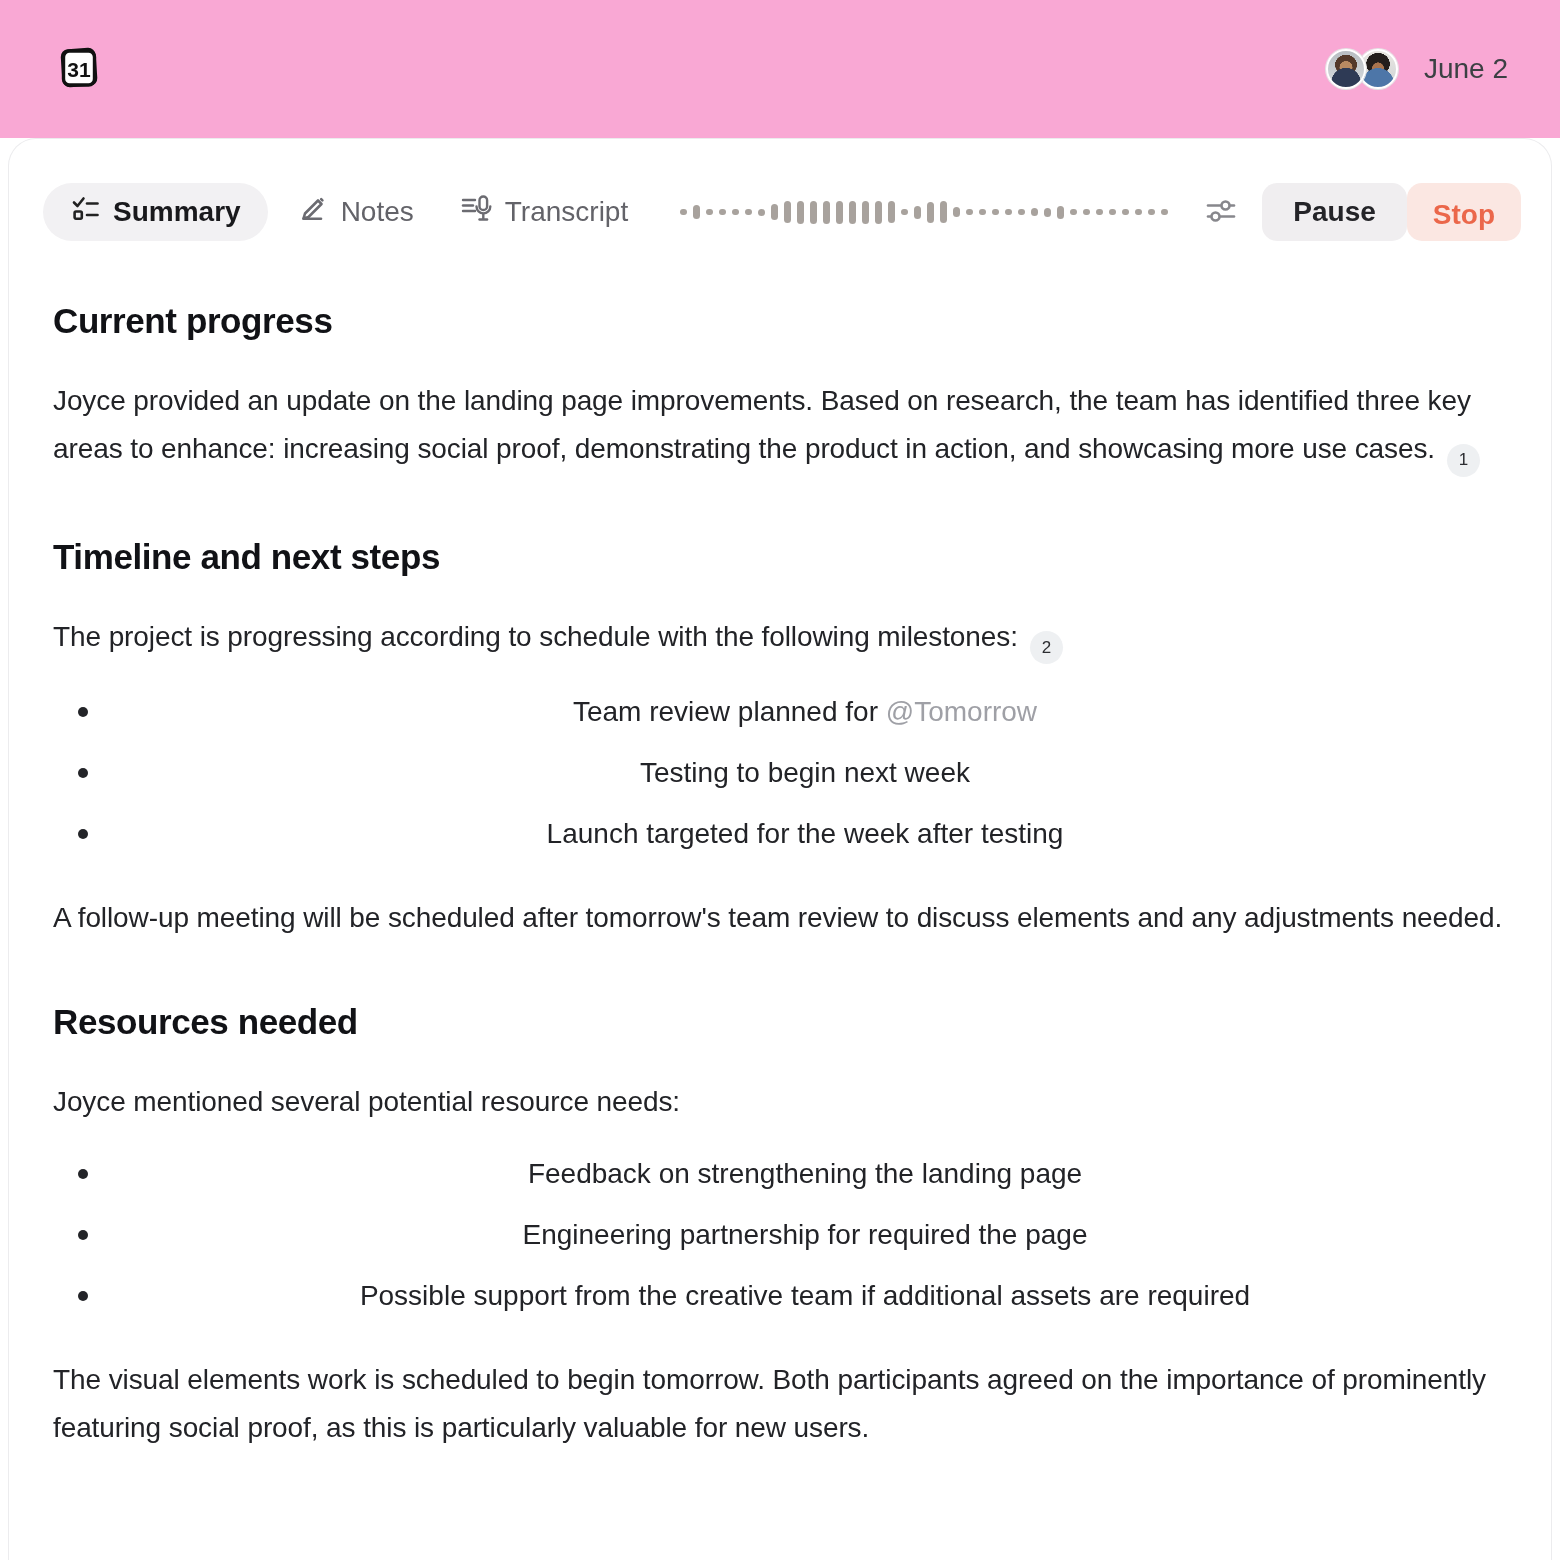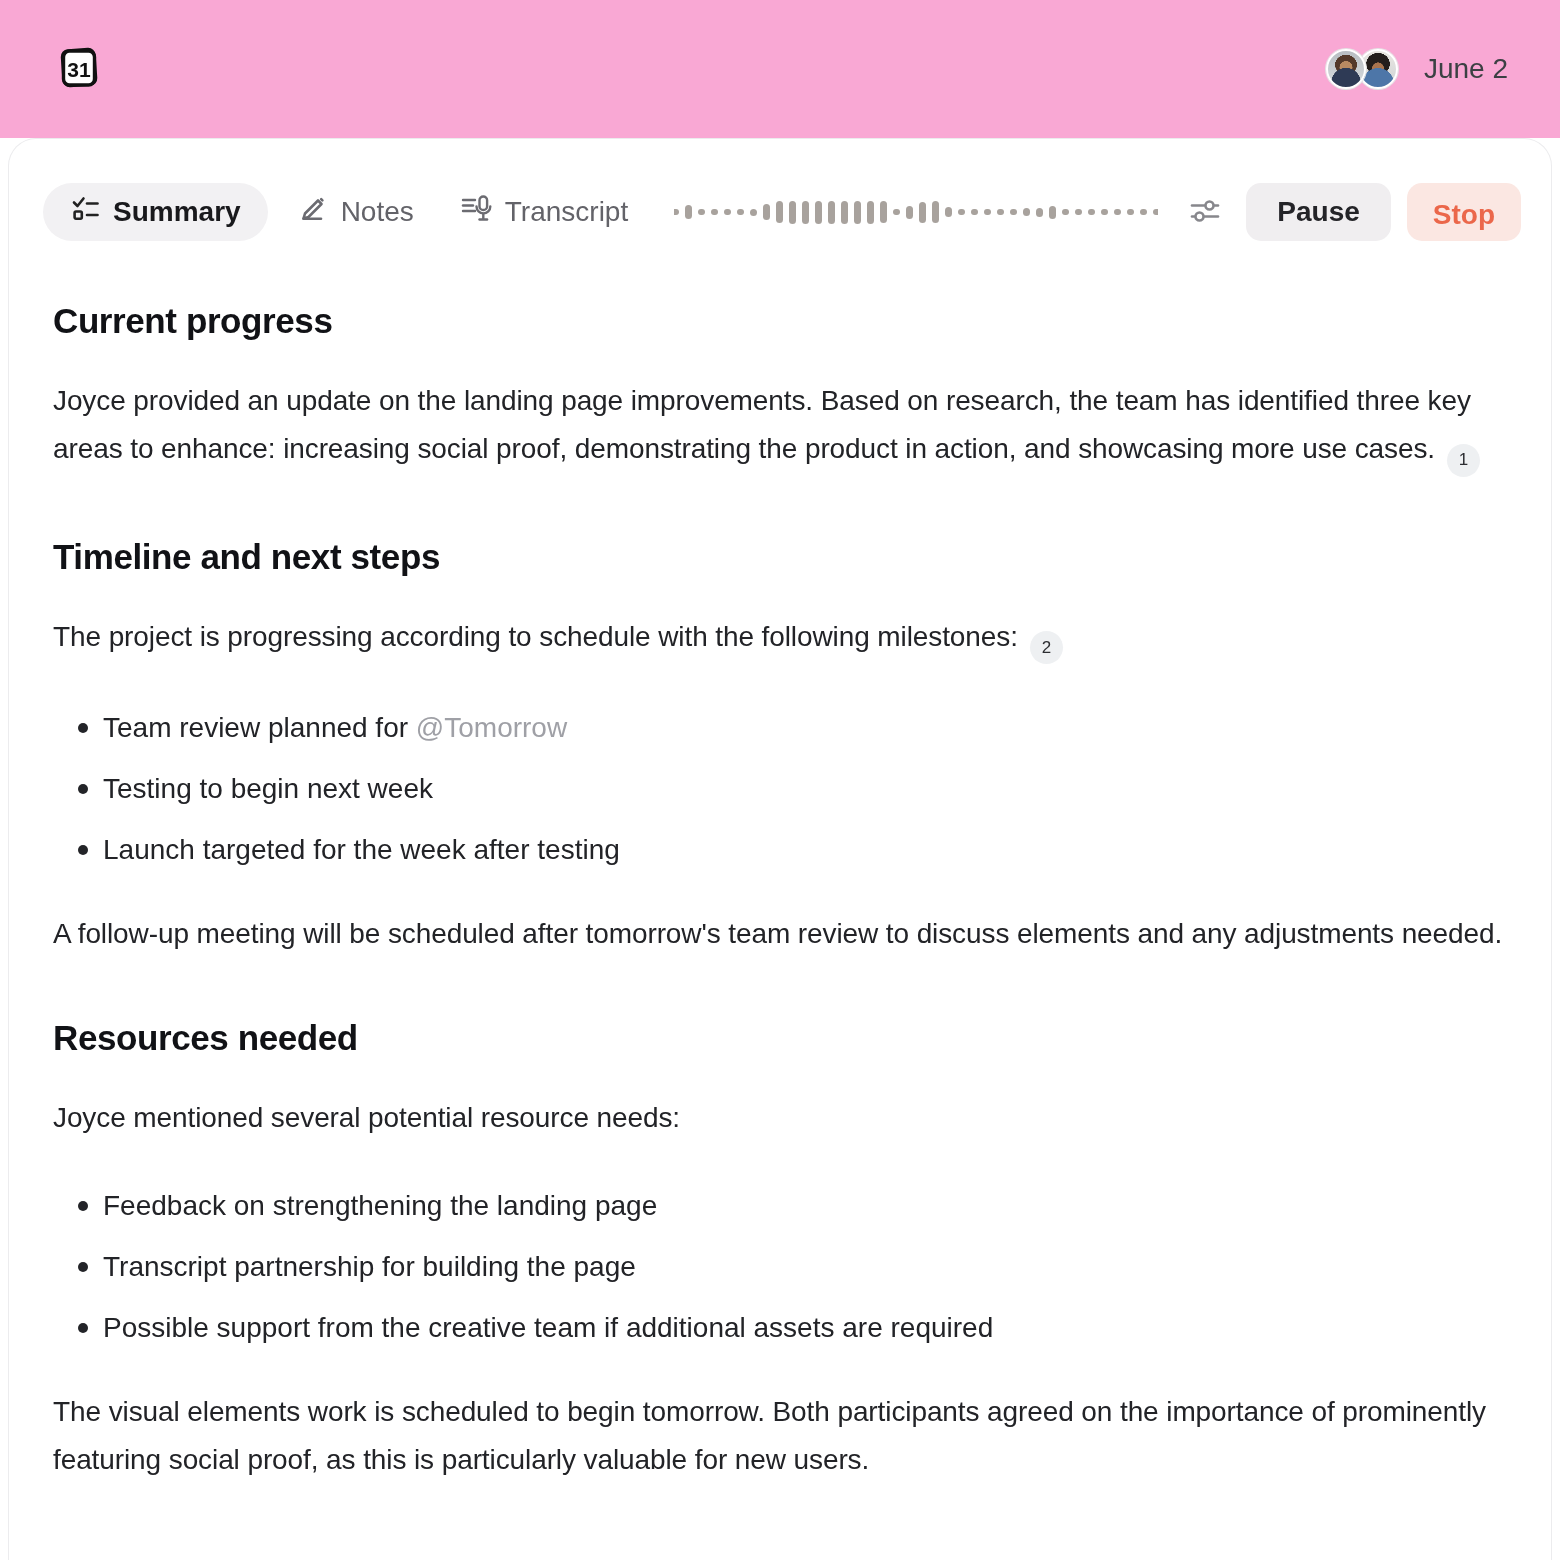--- a/index.html
+++ b/index.html
@@ -44,32 +44,32 @@
 
   .waveform { flex: 1; display: flex; align-items: center; justify-content: center;
     gap: 6px; height: 60px; margin: 0 30px; overflow: hidden; }
   .wbar { width: 7px; border-radius: 4px; background: #a8a29d; flex: 0 0 auto; }
 
   .sliders-btn { background: none; border: none; cursor: pointer; margin-right: 24px;
     display: flex; align-items: center; }
   .btn { height: 58px; border: none; border-radius: 15px; font-size: 28px; font-weight: 600;
     cursor: pointer; font-family: inherit; }
   .btn-pause { background: #f0eef0; color: #242428; padding: 0 31px; }
-  .btn-stop { background: #fbe7e2; color: #eb674a; padding: 16px 26px; margin-left: 16px; }
+  .btn-stop { background: #fbe7e2; color: #eb674a; padding: 16px 26px; }
 
   
   .content { padding: 0 44px; }
   .content h2 { font-size: 35px; font-weight: 800; color: #111216; letter-spacing: -0.4px;
     margin-top: 60px; }
   .content p { font-size: 28px; line-height: 48px; color: #222327; margin-top: 36px;
     letter-spacing: -0.1px; }
   .badge { display: inline-flex; align-items: center; justify-content: center;
     width: 33px; height: 33px; border-radius: 50%; background: #eef0f2; color: #2c2d31;
     font-size: 17px; font-weight: 500; margin-left: 12px; vertical-align: -7px; cursor: pointer; }
-  .content ul { list-style: none; margin-top: 40px; }
+  .content ul { list-style: none; margin-top: 24px; text-align: center; }
   .content li { position: relative; padding-left: 50px; font-size: 28px; line-height: 48px;
     color: #222327; margin-top: 13px; }
   .content li:first-child { margin-top: 0; }
   .content li::before { content: ""; position: absolute; left: 25px; top: 19px;
     width: 10px; height: 10px; border-radius: 50%; background: #232428; }
   .mention { color: #9fa0a6; }
 </style>
 </head>
 <body>
 
@@ -199,19 +199,19 @@
       <li><span>Team review planned for </span><span class="mention">@Tomorrow</span></li>
       <li><span>Testing to begin next week</span></li>
       <li><span>Launch targeted for the week after testing</span></li>
     </ul>
     <p>A follow-up meeting will be scheduled after tomorrow's team review to discuss elements and any adjustments needed.</p>
 
     <h2>Resources needed</h2>
     <p>Joyce mentioned several potential resource needs:</p>
     <ul>
       <li><span>Feedback on strengthening the landing page</span></li>
-      <li><span>Transcript partnership for building the page</span></li>
+      <li><span>Engineering partnership for required the page</span></li>
       <li><span>Possible support from the creative team if additional assets are required</span></li>
     </ul>
     <p>The visual elements work is scheduled to begin tomorrow. Both participants agreed on the importance of prominently featuring social proof, as this is particularly valuable for new users.</p>
 
   </div>
 </div>
 
 </body></html>

